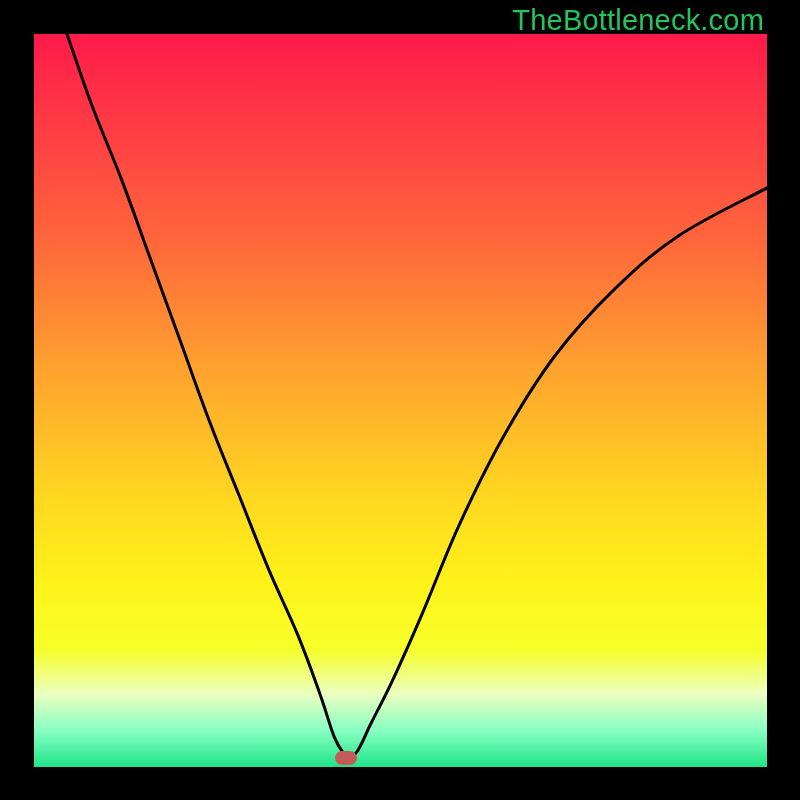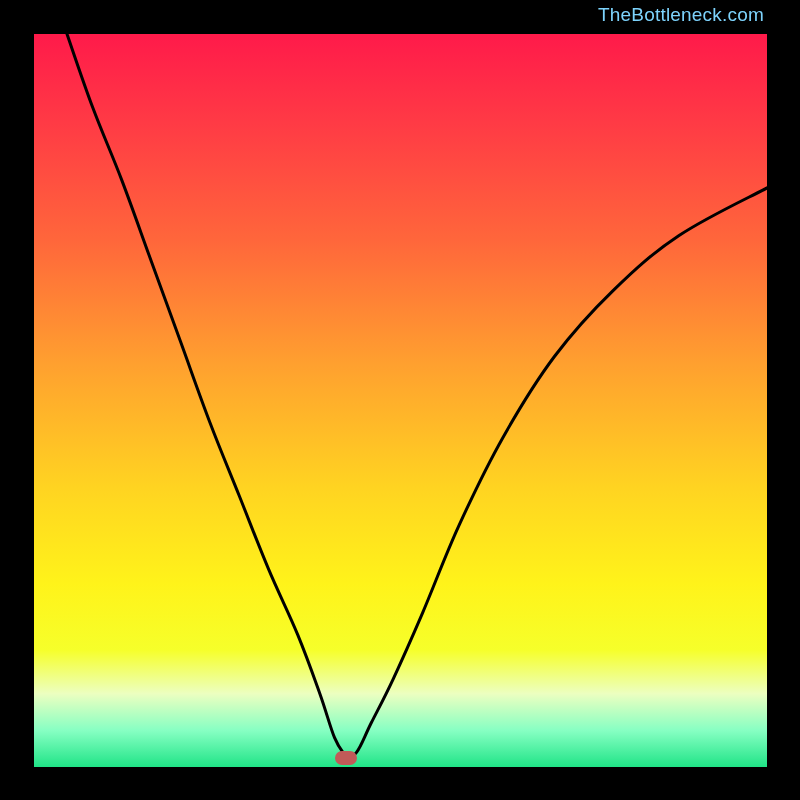--- a/index.html
+++ b/index.html
@@ -31,22 +31,22 @@
     position: absolute;
     width: 22px;
     height: 14px;
     border-radius: 7px;
     transform: translate(-50%, -50%);
   }
   .watermark {
     position: absolute;
     top: 4px;
     right: 36px;
-    color: #7dd3fc;
-    font-size: 19px;
+    color: #22c55e;
+    font-size: 29px;
     font-weight: 400;
     letter-spacing: 0.2px;
   }
 </style>
 </head>
 <body>
 
 <div class="watermark">TheBottleneck.com</div>
 
 <div class="chart-frame">

